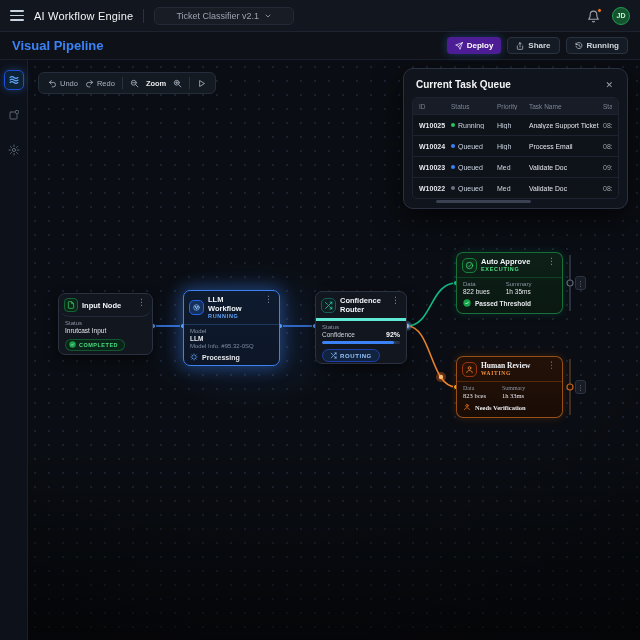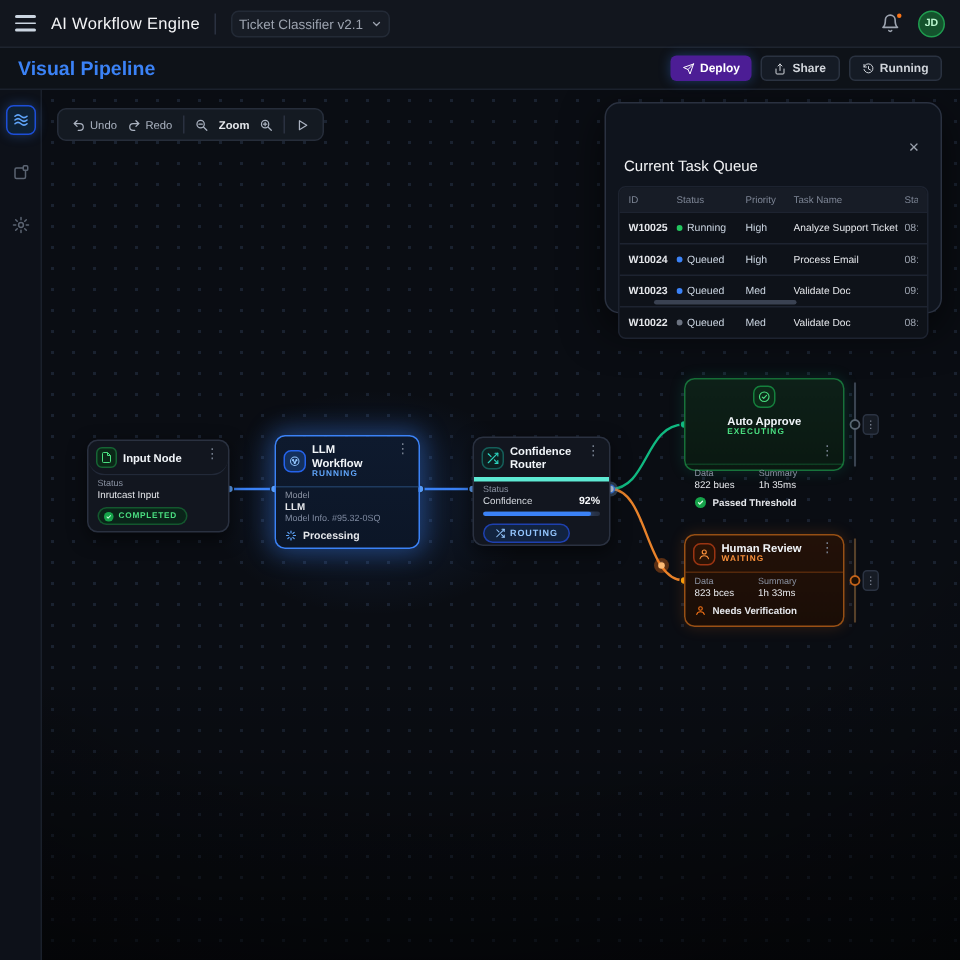--- a/index.html
+++ b/index.html
@@ -7,21 +7,21 @@
   body { font-family:"Liberation Sans","DejaVu Sans",sans-serif; }
   .app { position:relative; width:640px; height:640px; background:#0b0e14; overflow:hidden; }
 
   
   .topbar { position:relative; height:32px; background:#12161e; border-bottom:1px solid #1e242f;
             display:flex; align-items:center; padding:0 10px; z-index:30; }
   .hamburger { width:14px; display:flex; flex-direction:column; gap:3px; cursor:pointer; }
   .hamburger span { height:1.5px; background:#cbd5e1; border-radius:1px; }
   .app-title { font-size:11px; font-weight:400; color:#f3f4f6; margin-left:10px; letter-spacing:.2px; }
   .tb-divider { width:1px; height:14px; background:#2a3140; margin:0 10px; }
-  .project-pill { display:flex; align-items:center; gap:5px; padding:3px 4px; border-radius:5px;
+  .project-pill { display:flex; align-items:center; gap:5px; padding:3px 21px; border-radius:5px;
                   background:#171c25; border:1px solid #232a36; color:#9ca3af; font-size:9px; }
   .topbar-right { margin-left:auto; display:flex; align-items:center; gap:12px; }
   .bell-wrap { position:relative; width:13px; height:13px; }
   .notif-dot { position:absolute; top:-1px; right:-2px; width:5px; height:5px; border-radius:50%;
                background:#f97316; border:1px solid #12161e; }
   .avatar { width:18px; height:18px; border-radius:50%; background:#14532d; border:1px solid #1f9d4f;
             color:#bbf7d0; font-size:7px; font-weight:700; display:flex; align-items:center; justify-content:center; }
 
   
   .pagebar { position:relative; height:28px; background:#0e1218; border-bottom:1px solid #1b212c;
@@ -58,21 +58,21 @@
                     border-radius:6px; z-index:10; }
   .tool { display:inline-flex; align-items:flex-start; gap:3px; color:#aab2c0; font-size:7.5px; cursor:pointer; }
   .tool.strong { color:#e5e7eb; font-weight:700; }
   .tool-sep { width:1px; height:12px; background:#2a3140; }
 
   
   .queue-panel { position:absolute; left:375px; top:8px; width:225px; height:141px; background:#0f141d;
                  border:1px solid #2a3140; border-radius:10px; box-shadow:0 10px 28px rgba(0,0,0,.65);
                  z-index:20; padding:8px; }
   .queue-head { display:flex; align-items:center; justify-content:space-between; padding:2px 4px 7px 4px; }
-  .queue-title { font-size:10px; font-weight:400; color:#f3f4f6;margin-top:27px; }
+  .queue-title { font-size:10px; font-weight:700; color:#f3f4f6; }
   .queue-close { color:#9ca3af; font-size:9px; cursor:pointer; padding:0 2px; }
   .qtable { border:1px solid #1d2330; border-radius:5px; overflow:hidden; background:#0e1219; }
   .qrow { display:grid; grid-template-columns:32px 46px 32px 74px 1fr; align-items:center; height:21px;
           padding:0 6px; border-top:1px solid #1d2330; }
   .qrow.header { background:#171c26; height:16px; border-top:none; }
   .qh { font-size:6.5px; color:#7d8595; white-space:nowrap; overflow:hidden; }
   .qc { font-size:7px; color:#cbd5e1; white-space:nowrap; overflow:hidden; }
   .qc.id { font-weight:700; color:#e5e7eb; }
   .qc.task { color:#e5e7eb; font-size:6.8px; }
   .qc.time { color:#9ca3af; }
@@ -113,24 +113,24 @@
   .conf-row .pct { font-size:7px; font-weight:700; color:#f8fafc; }
   .progress-track { margin-top:3px; height:3px; border-radius:2px; background:#273042; overflow:hidden; }
   .progress-fill { height:100%; border-radius:2px; background:#3b82f6; box-shadow:0 0 5px rgba(59,130,246,.8); }
   .badge-routing { display:inline-flex; align-items:center; gap:3px; margin-top:5px; padding:2px 7px;
                    background:#12233f; border:1px solid #1e40af; border-radius:999px; }
   .badge-routing span { font-size:6px; font-weight:700; letter-spacing:.6px; color:#93c5fd; }
 
   .node-approve { left:428px; top:192px; width:107px; height:62px;
                   background:linear-gradient(#0d2018,#0a1811); border:1px solid rgba(34,197,94,.5);
                   box-shadow:0 0 10px rgba(16,185,129,.18); }
-  .node-approve .node-header { border-bottom:1px solid rgba(34,197,94,.22);flex-direction:column; }
+  .node-approve .node-header { border-bottom:1px solid rgba(34,197,94,.22); }
   .node-review { left:428px; top:296px; width:107px; height:62px;
                  background:linear-gradient(#231108,#1a0d06); border:1px solid rgba(234,124,30,.6);
-                 box-shadow:0 0 10px rgba(249,115,22,.18); }
+                 box-shadow:0 0 10px rgba(249,115,22,.18);font-family:Liberation Serif, serif; }
   .node-review .node-header { border-bottom:1px solid rgba(249,115,22,.25); }
   .two-col { display:flex; gap:16px; }
   .mini-badge { display:flex; align-items:center; gap:4px; margin-top:4px; }
   .mini-badge span { font-size:6.5px; font-weight:600; color:#e5e7eb; }
 
   .edge-handle { position:absolute; width:11px; height:14px; border-radius:3px; background:#161b24;
                  border:1px solid #2b3342; color:#8b93a3; font-size:7px; display:flex; align-items:center;
                  justify-content:center; z-index:6; cursor:pointer; line-height:1; }
 
   svg.edges { position:absolute; inset:0; z-index:4; pointer-events:none; }

